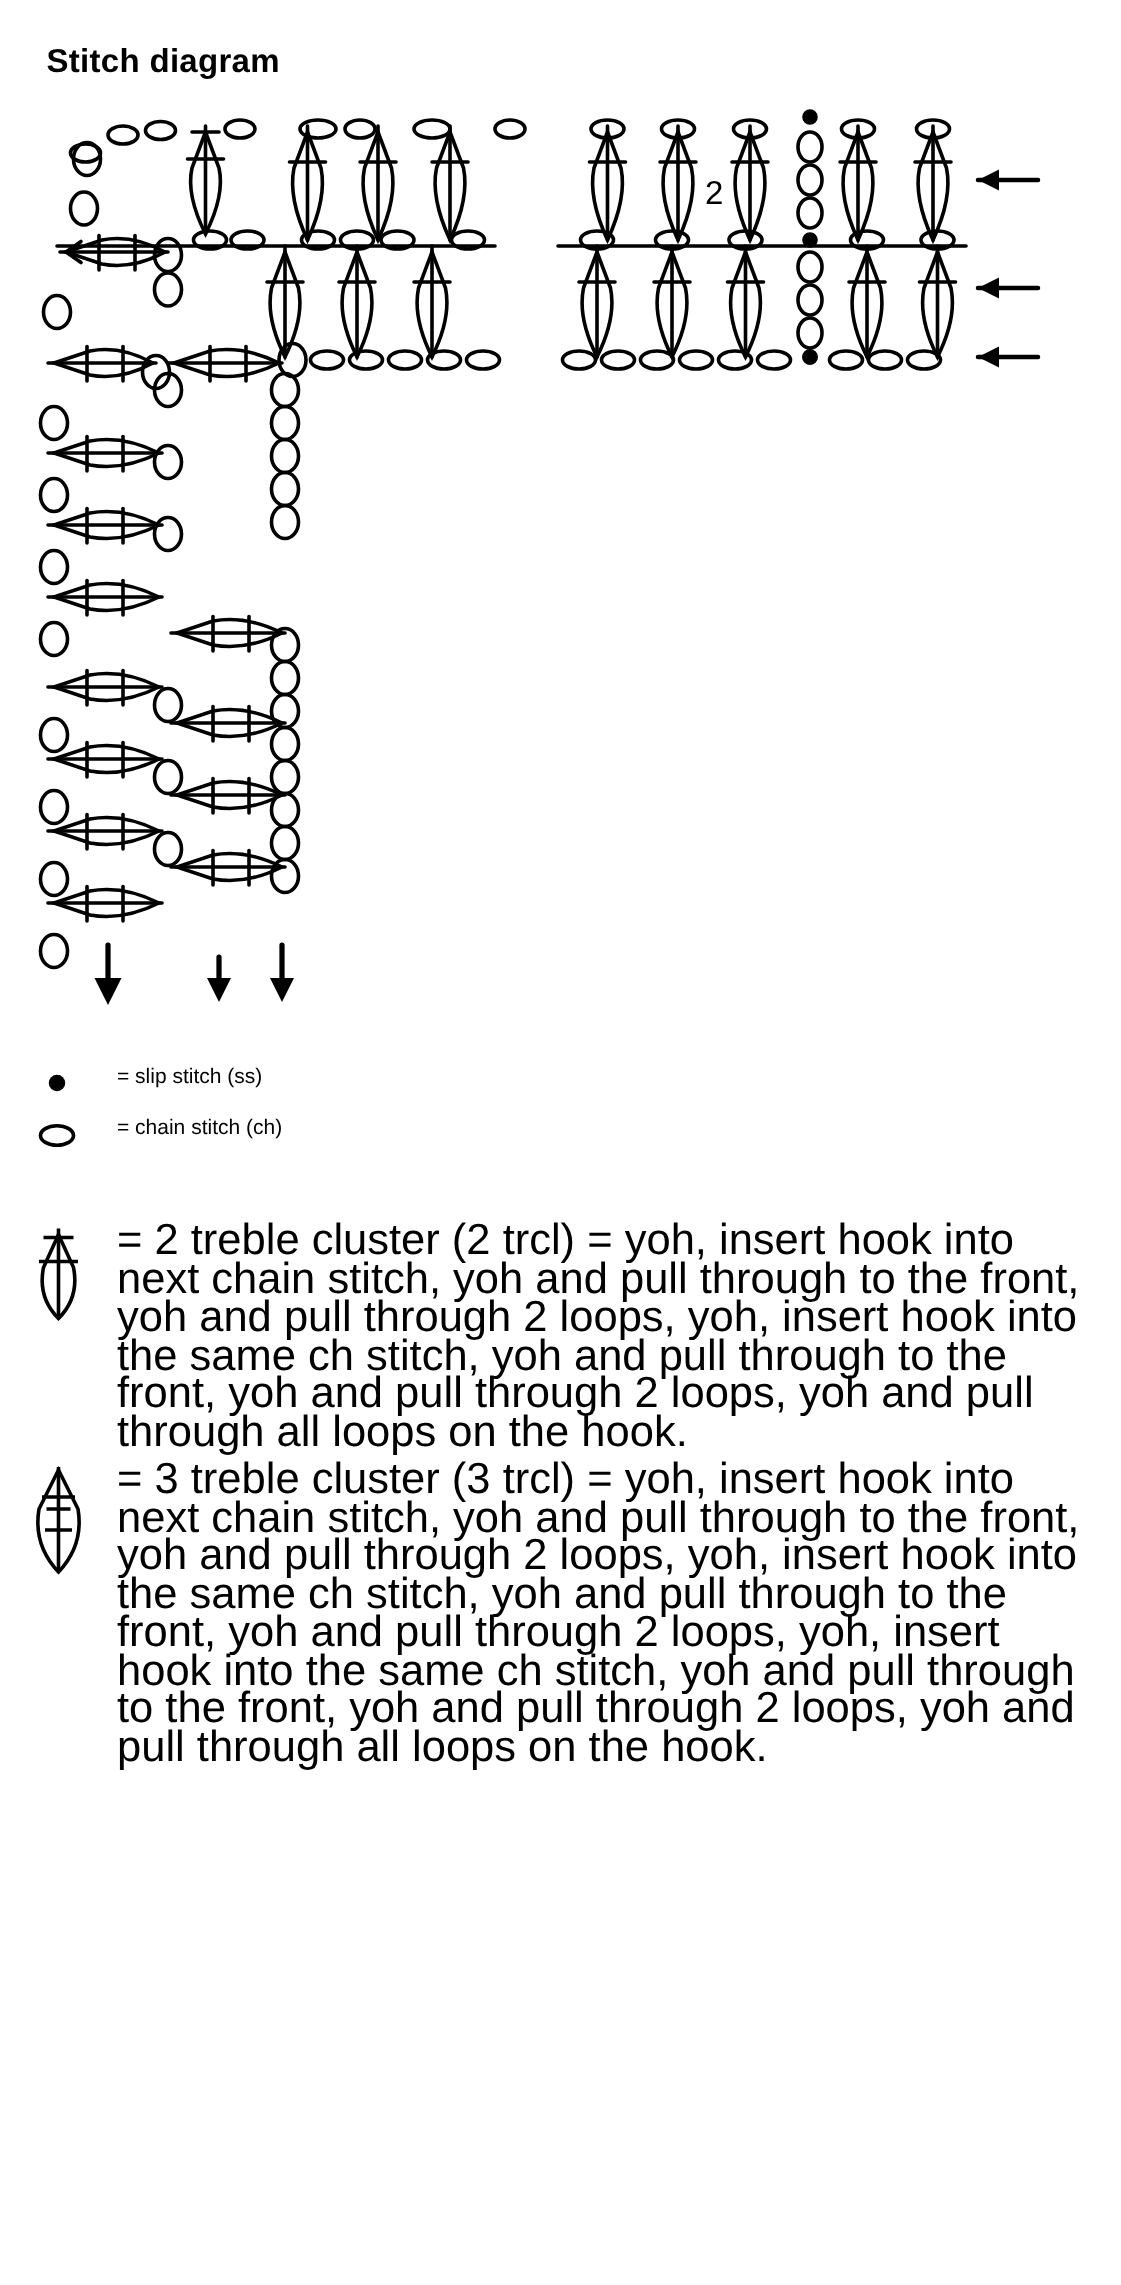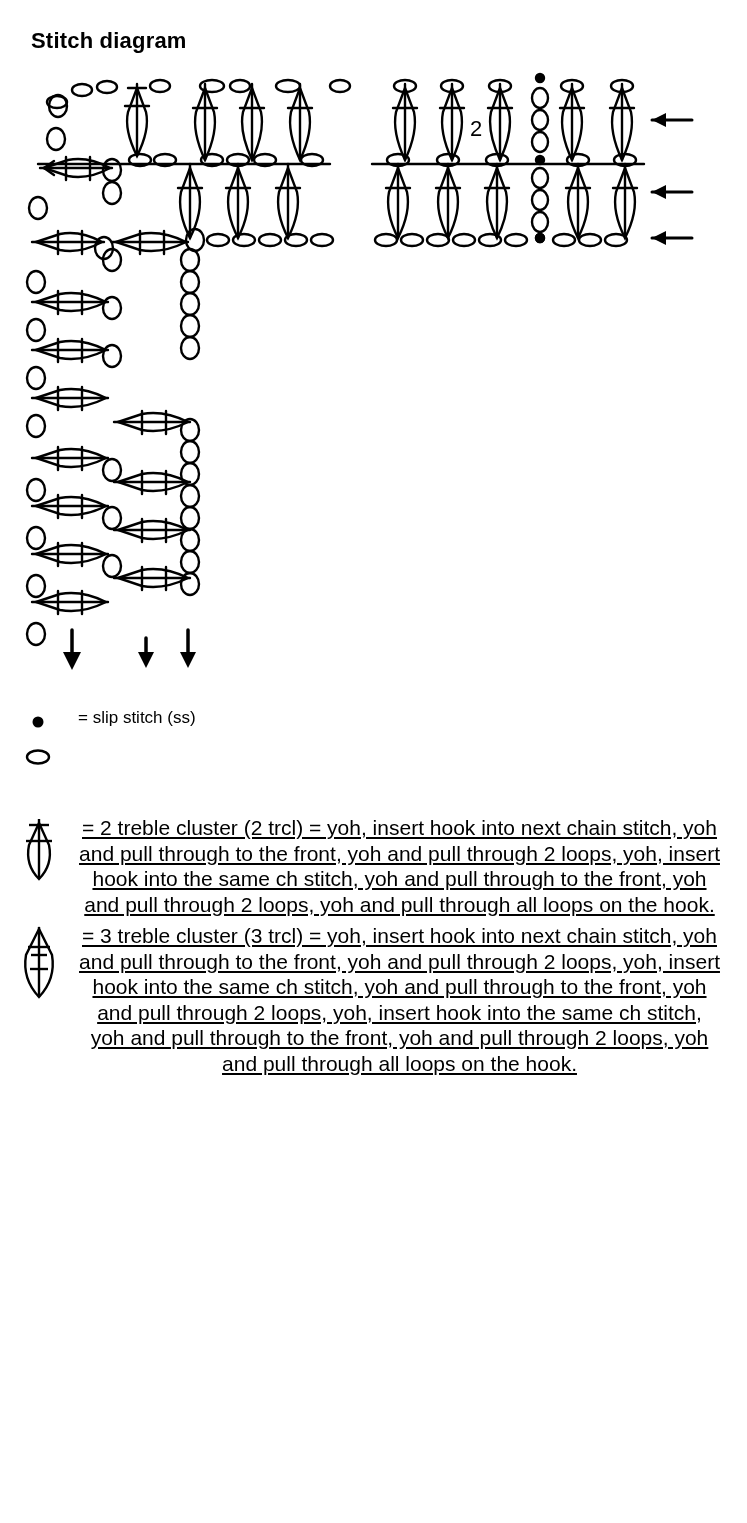--- a/index.html
+++ b/index.html
@@ -12,21 +12,20 @@
     height: 1523px;
     font-family: "Liberation Sans", sans-serif;
     color: #000000;
     position: relative;
     overflow: hidden;
   }
   .page {
     position: relative;
     width: 747px;
     height: 1523px;
-    text-align: center;
   }
   .title {
     position: absolute;
     left: 31px;
     top: 28px;
     font-size: 22px;
     font-weight: bold;
     letter-spacing: 0.2px;
   }
   .diagram-area {
@@ -49,28 +48,27 @@
   }
   .legend-sym {
     width: 78px;
     flex: 0 0 78px;
     display: flex;
     justify-content: center;
     align-items: flex-start;
     padding-top: 2px;
   }
   .legend-text {
-    font-size: 17px;
+    font-size: 14px;
     line-height: 25.5px;
     padding-right: 26px;
   }
   .legend-text.big {
-    font-size: 21px;
+    font-size: 29px;
     line-height: 25.5px;
-    text-decoration: underline;
   }
   .gap-small { height: 18px; }
   .gap-med { height: 22px; }
   svg { display: block; }
   .stroke {
     stroke: #000;
     fill: none;
   }
 </style>
 </head>
@@ -387,20 +385,21 @@
       </div>
       <div class="legend-text">= slip stitch (ss)</div>
     </div>
 
     <div class="legend-row">
       <div class="legend-sym">
         <svg width="34" height="28" viewBox="0 0 34 28">
             <ellipse cx="16" cy="16" rx="11" ry="6.5" fill="none" stroke="#000" stroke-width="2.4"></ellipse>
           </svg>
       </div>
+      <div class="legend-text">= chain stitch (ch)</div>
     </div>
 
     <div class="gap-small"></div>
 
 
     <div class="gap-med"></div>
 
     <div class="legend-row">
       <div class="legend-sym">
         <svg width="40" height="66" viewBox="0 0 40 66">

